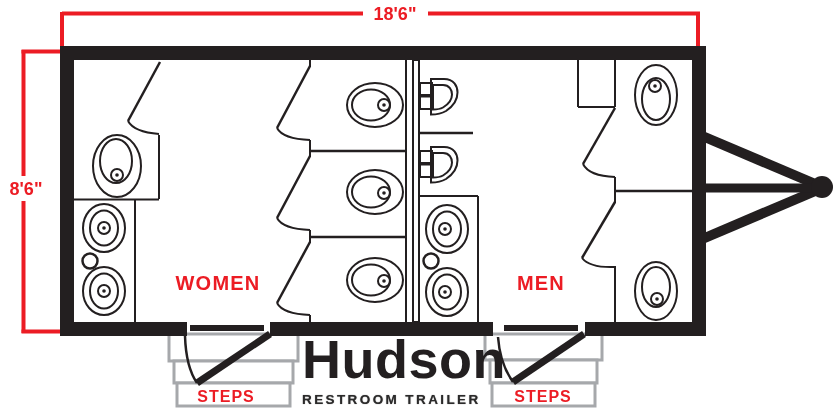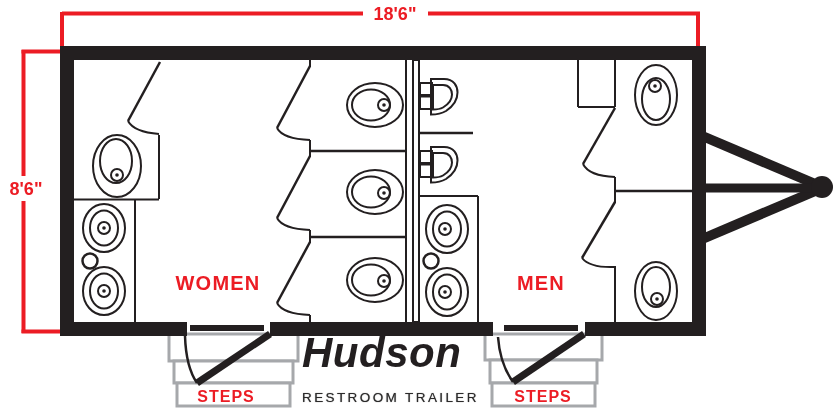--- a/index.html
+++ b/index.html
@@ -23,22 +23,22 @@
     font-family:"Liberation Sans", sans-serif;
     font-weight:bold;font-size:16px;fill:#ec1c24;letter-spacing:1px;
   }
   .logo{
     position:absolute;left:302px;top:337px;width:176px;
     color:#231f20;line-height:1;
   }
   .logo-row1{display:flex;align-items:flex-end;margin-left:29px;height:22px;}
   .logo-the{font-weight:bold;font-size:22px;letter-spacing:-0.5px;}
   .logo-by{font-weight:bold;font-size:7.5px;letter-spacing:1.1px;margin-left:6px;margin-bottom:2px;white-space:nowrap;}
-  .logo-name{font-weight:bold;font-size:42px;letter-spacing:0.5px;margin-top:-5px;font-style:italic;}
-  .logo-tagline{font-weight:normal;font-size:13.5px;letter-spacing:2.4px;margin-top:17px;white-space:nowrap;color:#2b2a2a;text-shadow:0 0 1px #6f6f6f;}
+  .logo-name{font-weight:bold;font-size:54px;letter-spacing:0.5px;margin-top:-5px;}
+  .logo-tagline{font-weight:bold;font-size:13.5px;letter-spacing:2.4px;margin-top:7px;white-space:nowrap;color:#2b2a2a;text-shadow:0 0 1px #6f6f6f;}
 </style>
 </head>
 <body>
 
 <div class="canvas">
   <svg class="plan-svg" width="834" height="415" viewBox="0 0 834 415">
 
     <g stroke="#231f20" fill="none">
       <line x1="700" y1="135" x2="820" y2="186" stroke-width="10"></line>
       <line x1="700" y1="240" x2="820" y2="189" stroke-width="10"></line>

